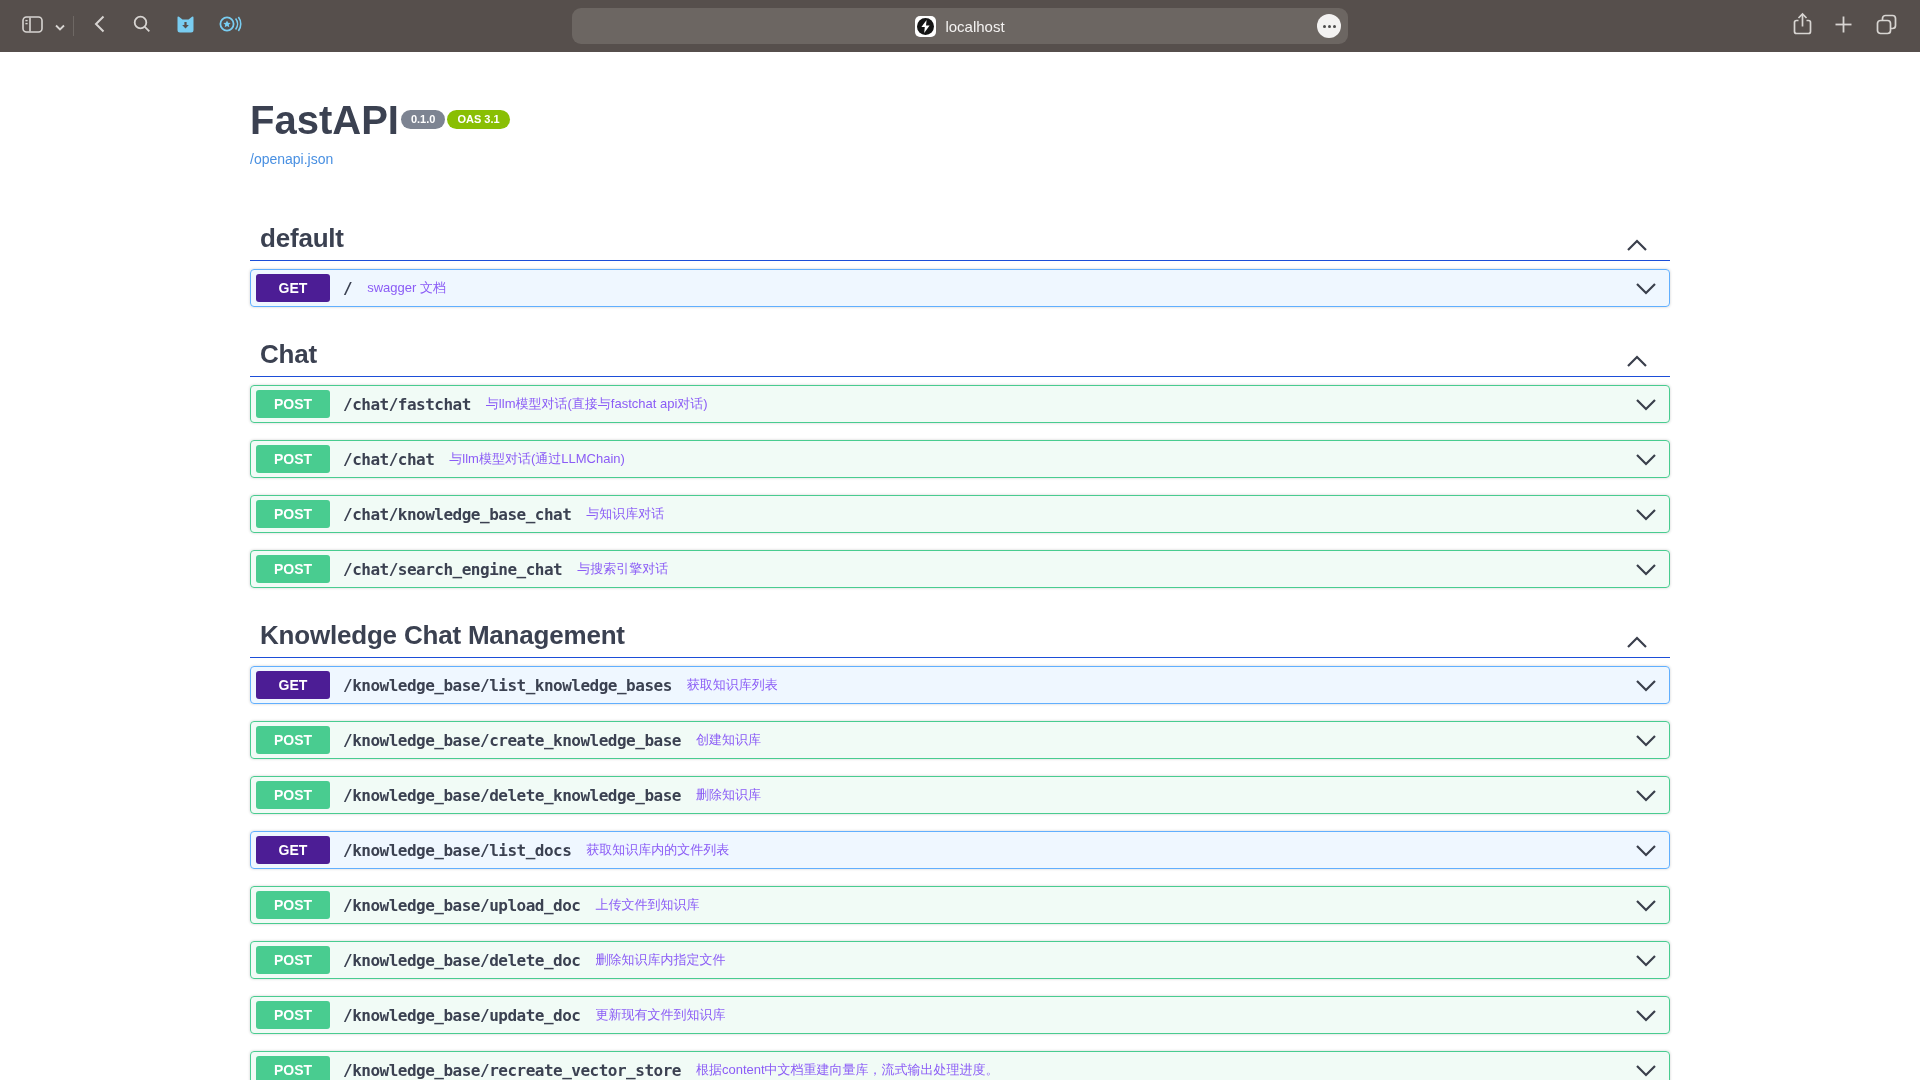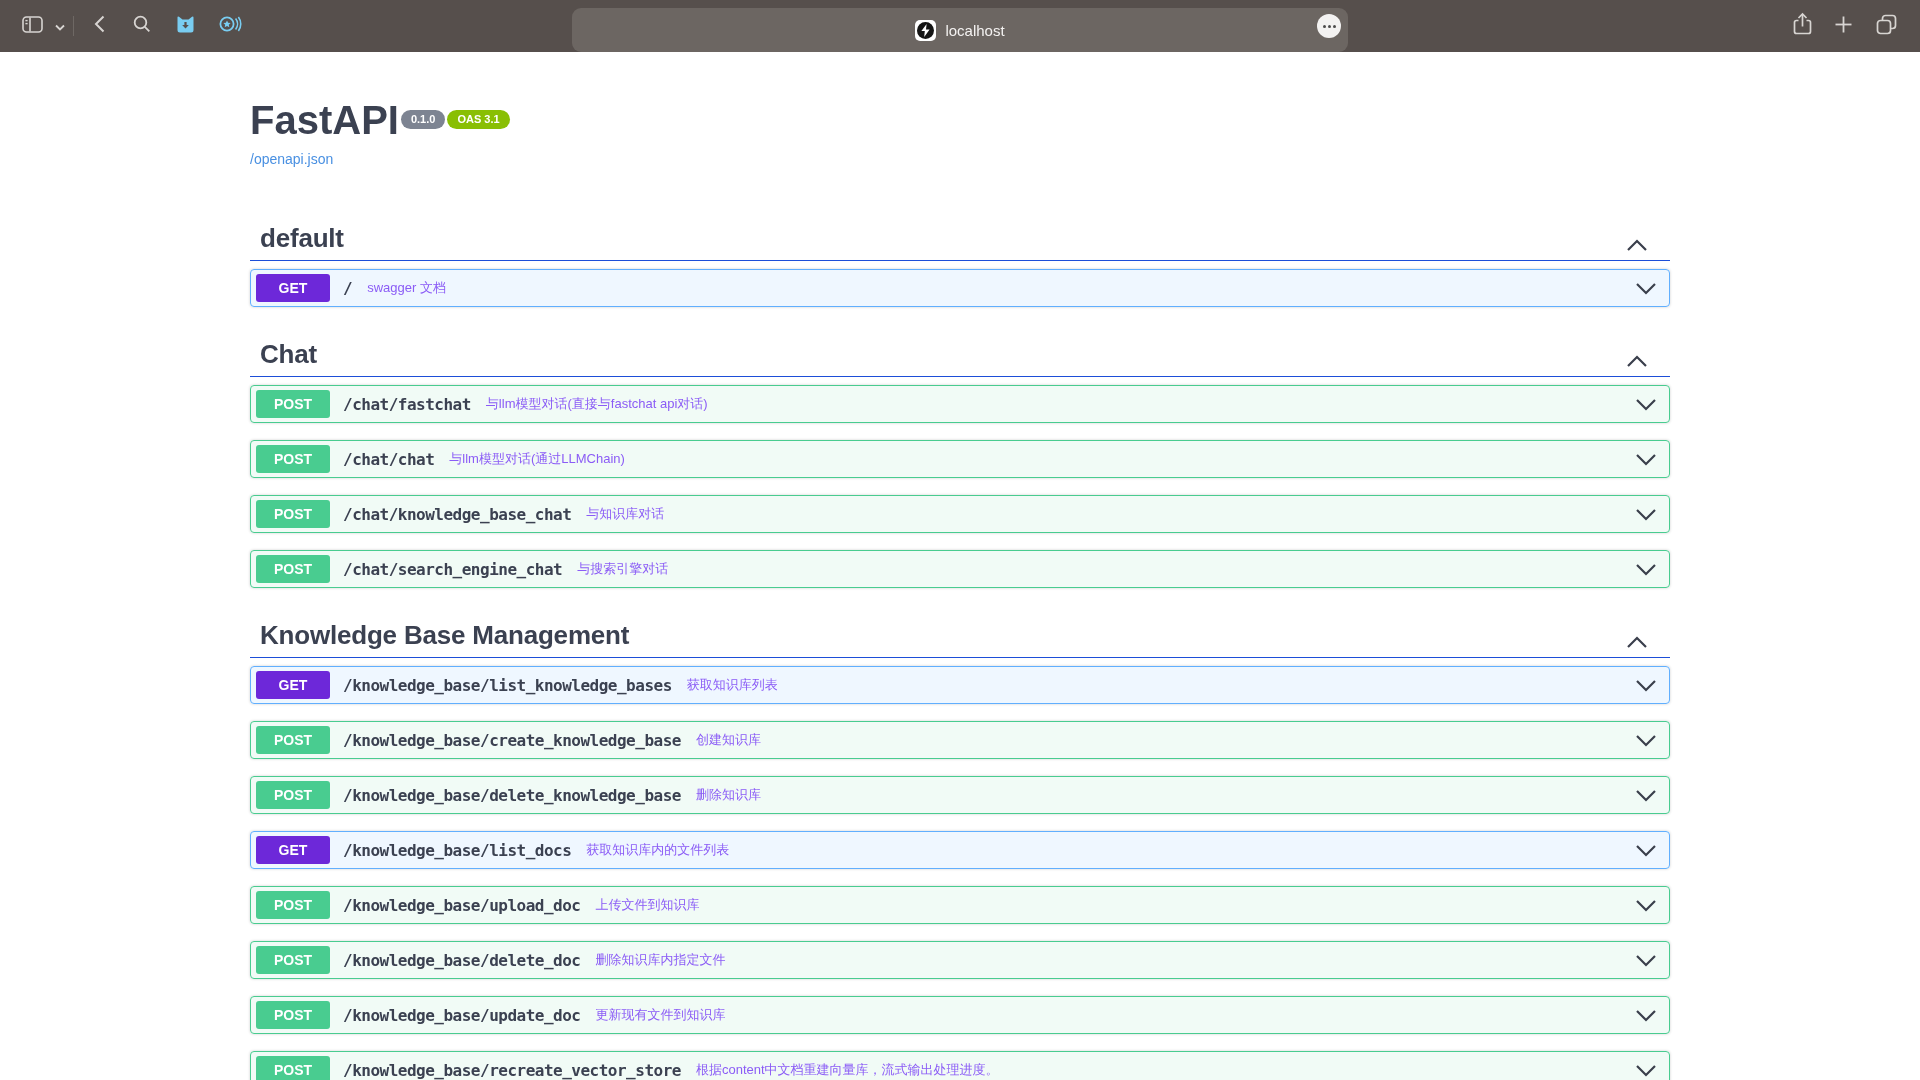--- a/index.html
+++ b/index.html
@@ -4,21 +4,21 @@
 <style>
   * { margin:0; padding:0; box-sizing:border-box; }
   html,body { width:1920px; height:1080px; overflow:hidden; background:#fff;
               font-family:"Liberation Sans",sans-serif; }
 
   
   .toolbar { position:relative; height:52px; background:#564f4c; }
   .tb-left { position:absolute; left:14px; top:0; height:52px; display:flex; align-items:center; }
   .tb-btn { display:flex; align-items:center; justify-content:center; height:36px; padding:0 8px; }
   .tb-sep { width:1px; height:20px; background:#6e6864; margin:0 4px; }
-  .urlbar { position:absolute; left:572px; top:8px; width:776px; height:44px;
+  .urlbar { position:absolute; left:572px; top:8px; width:776px; height:36px;
             background:#6c6662; border-radius:9px; display:flex;
             align-items:center; justify-content:center; }
   .url-center { display:flex; align-items:center; gap:9px; }
   .favicon { width:21px; height:21px; background:#fff; border-radius:5px;
              display:flex; align-items:center; justify-content:center; }
   .favicon .circle { width:17px; height:17px; background:#141414; border-radius:50%;
                      display:flex; align-items:center; justify-content:center; }
   .url-text { color:#f4f2f1; font-size:15px; }
   .url-more { position:absolute; right:7px; top:6px; width:24px; height:24px;
               background:#f3f2f1; border-radius:50%; display:flex; gap:2px;
@@ -46,21 +46,21 @@
   .opblock-tag h3 { font-size:26px; line-height:28px; color:#3b4151;
                     font-weight:bold; letter-spacing:-0.2px; }
   .opblock { height:38px; margin:8px 0 17px 0; border:1px solid; border-radius:4px;
              display:flex; align-items:center; box-shadow:0 0 3px rgba(0,0,0,.19);
              cursor:pointer; }
   .opblock.get  { border-color:#61affe; background:rgba(97,175,254,.10); }
   .opblock.post { border-color:#49cc90; background:rgba(73,204,144,.08); }
   .method { width:74px; height:28px; margin-left:5px; border-radius:3px; color:#fff;
             font-weight:bold; font-size:14px; display:flex; align-items:center;
             justify-content:center; flex:0 0 auto; }
-  .opblock.get  .method { background:#6d28d9; }
+  .opblock.get  .method { background:#4c1d95; }
   .opblock.post .method { background:#49cc90; }
   .path { font-family:"DejaVu Sans Mono","Liberation Mono",monospace; font-weight:bold;
           font-size:16px; color:#3b4151; margin-left:13px; letter-spacing:-0.5px; }
   .summary { font-size:13px; color:#8b5cf6; margin-left:15px; }
   .op-arrow { margin-left:auto; margin-right:12px; display:flex; }
   .tag-arrow { display:flex; margin-right:12px; }
 </style>
 </head>
 <body>
 
@@ -247,21 +247,21 @@
       <svg width="22" height="13" viewBox="0 0 22 13" fill="none">
         <polyline points="2,2 11,11 20,2" stroke="#3a3f4c" stroke-width="2.2" fill="none"></polyline>
       </svg>
     </span>
   </div>
 </div>
   </div>
 
   <div class="section">
     <div class="opblock-tag">
-      <h3>Knowledge Base Management</h3>
+      <h3>Knowledge Chat Management</h3>
       <span class="tag-arrow">
         <svg width="22" height="13" viewBox="0 0 22 13" fill="none">
           <polyline points="2,11 11,2 20,11" stroke="#3a3f4c" stroke-width="2.2" fill="none"></polyline>
         </svg>
       </span>
     </div>
     <div>
   <div class="opblock get">
     <span class="method">GET</span>
     <span class="path">/knowledge_base/list_knowledge_bases</span>

